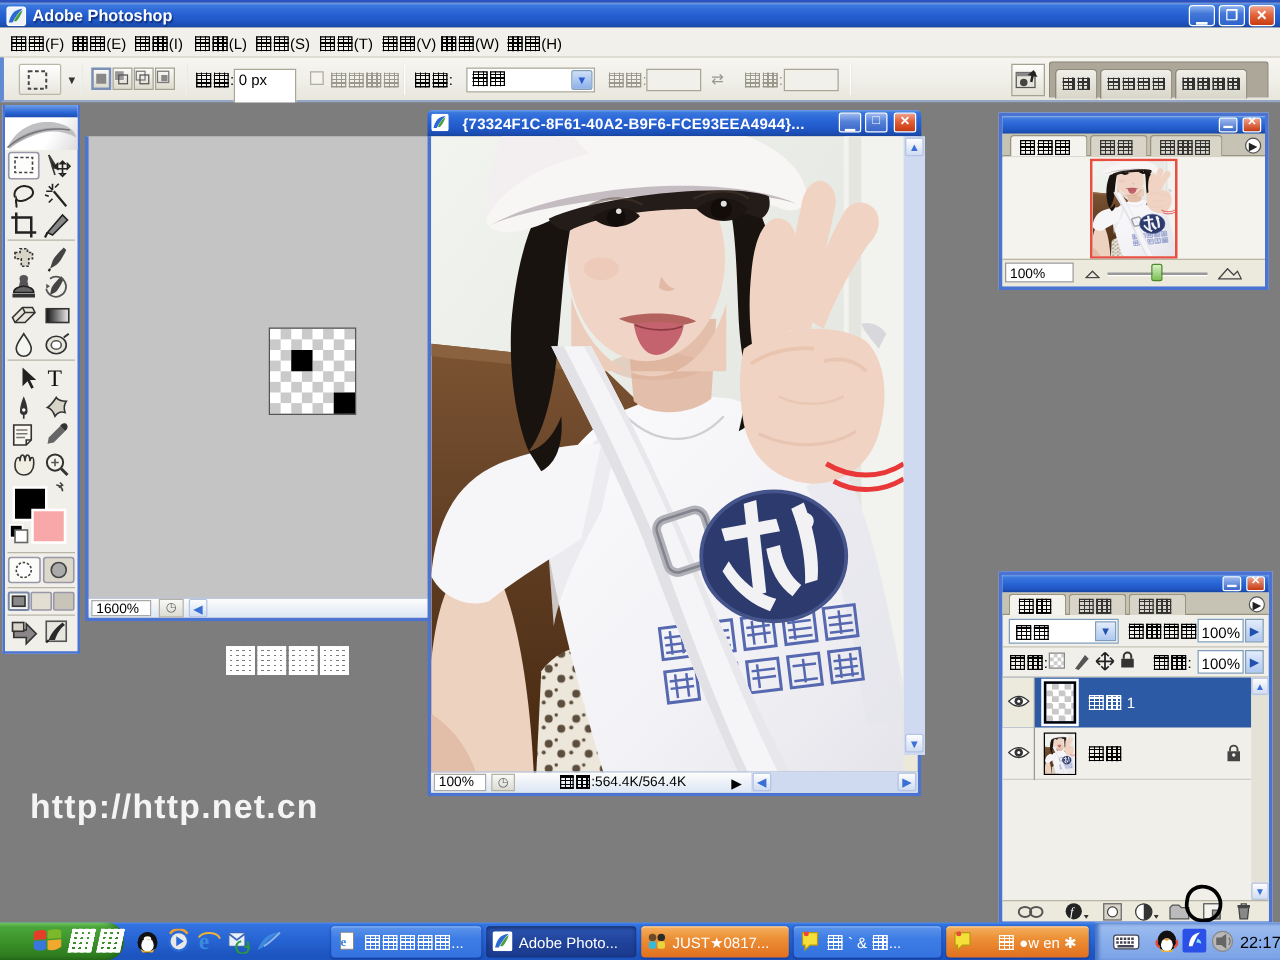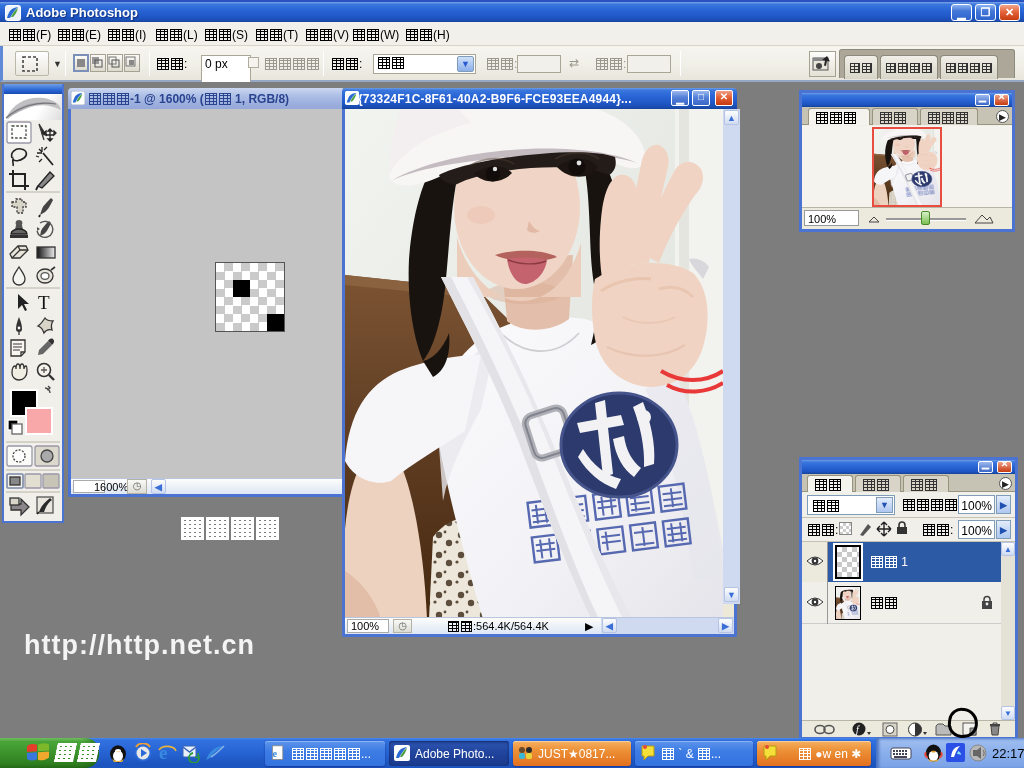--- a/index.html
+++ b/index.html
@@ -134,21 +134,21 @@
   <div class="modebtn abs" style="left:104px"><svg width="12" height="14">
         <rect x="1" y="2" width="7" height="7" fill="none" stroke="#777"></rect>
         <rect x="4" y="5" width="7" height="7" fill="none" stroke="#555"></rect>
       </svg></div>
   <div class="modebtn abs" style="left:121px"><svg width="12" height="14">
         <rect x="1" y="2" width="9" height="9" fill="none" stroke="#777"></rect>
         <rect x="4" y="5" width="5" height="5" fill="#888"></rect>
       </svg></div>
   <div class="osep" style="left:146px"></div>
   <span class="abs" style="left:153px;top:11px"><i class="cj cj12"></i><i class="cj cj12"></i>:</span>
-  <div class="obox" style="left:198px;top:9px;width:50px;height:34px">0 px</div>
+  <div class="obox" style="left:184px;top:9px;width:50px;height:34px">0 px</div>
   <div class="abs" style="left:245px;top:11px;width:11px;height:11px;border:1px solid #b0ad9e;background:#f4f3ee"></div>
   <span class="abs graytxt" style="left:261px;top:11px"><i class="cj cj12"></i><i class="cj cj12"></i><i class="cj cj12"></i><i class="cj cj12"></i></span>
   <div class="osep" style="left:320px"></div>
   <span class="abs" style="left:328px;top:11px"><i class="cj cj12"></i><i class="cj cj12"></i>:</span>
   <div class="obox" style="left:370px;top:8px;width:103px;height:20px"><i class="cj cj12"></i><i class="cj cj12"></i>
     <div class="abs" style="right:1px;top:1px;width:17px;height:16px;background:linear-gradient(180deg,#cfe0f8,#8cb0ea);border:1px solid #7f9db9;border-radius:2px;color:#2a5ad0;font-size:9px;text-align:center;line-height:15px">▼</div>
   </div>
   <span class="abs graytxt" style="left:483px;top:11px"><i class="cj cj12"></i><i class="cj cj12"></i>:</span>
   <div class="obox" style="left:514px;top:9px;width:44px;height:18px;background:#f1f0ea"></div>
   <span class="abs graytxt" style="left:566px;top:10px;font-size:12px">⇄</span>
@@ -166,48 +166,40 @@
   <div id="pwell" class="abs">
     <div class="wtab" style="left:4px;width:34px"><i class="cj cj10"></i><i class="cj cj10"></i></div>
     <div class="wtab" style="left:40px;width:58px"><i class="cj cj10"></i><i class="cj cj10"></i><i class="cj cj10"></i><i class="cj cj10"></i></div>
     <div class="wtab" style="left:100px;width:58px"><i class="cj cj10"></i><i class="cj cj10"></i><i class="cj cj10"></i><i class="cj cj10"></i></div>
   </div>
 </div>
 
 <div class="abs" id="workarea" style="left:0;top:82px;width:1024px;height:656px;background:#7d7d7d"></div>
 
 <div class="xpwin abs" style="left:68px;top:109px;width:277px;height:388px;background:#c4c4c4">
-  <div class="xptitle inactive">
-    <svg class="abs" style="left:3px;top:3px" width="14" height="14" viewBox="0 0 16 16">
-        <rect width="16" height="16" rx="2" fill="#fff" stroke="#9ab"></rect>
-        <path d="M2,13 C4,6 6,3 13,2 C9,6 7,9 5,13 Z" fill="#2b6ad4"></path>
-        <path d="M6,12 C8,8 10,5 13,3 C12,7 10,10 8,12 Z" fill="#49a03c"></path>
-      </svg>
-    <span class="abs" style="left:20px;top:4px"><i class="cj cj12"></i><i class="cj cj12"></i><i class="cj cj12"></i>-1 @ 1600% (<i class="cj cj12"></i><i class="cj cj12"></i> 1, RGB/8)</span>
-  </div>
 
   <div class="abs checker17" style="left:145px;top:154px;width:68px;height:68px;outline:1px solid #555">
     <div class="abs" style="left:17px;top:17px;width:17px;height:17px;background:#000"></div>
     <div class="abs" style="left:51px;top:51px;width:17px;height:17px;background:#000"></div>
   </div>
   <div class="statbar">
-    <div class="abs" style="left:2px;top:1px;width:32px;height:13px;background:#fff;border:1px solid #aaa;padding-left:20px">1600%</div>
+    <div class="abs" style="left:2px;top:1px;width:48px;height:13px;background:#fff;border:1px solid #aaa;padding-left:3px">1600%</div>
     <div class="abs" style="left:56px;top:0px;width:20px;height:15px;background:linear-gradient(180deg,#f8f8f6,#dcdcd4);border:1px solid #b5b2a4;text-align:center;font-size:10px;color:#666">◷</div>
     <div class="sbtn" style="left:80px;top:0">◀</div>
   </div>
 </div>
 
 <div class="xpwin abs" id="win2" style="left:342px;top:109px;width:395px;height:528px;background:#ece9d8">
   <div class="xptitle">
     <svg class="abs" style="left:3px;top:3px" width="14" height="14" viewBox="0 0 16 16">
         <rect width="16" height="16" rx="2" fill="#fff"></rect>
         <path d="M2,13 C4,6 6,3 13,2 C9,6 7,9 5,13 Z" fill="#2b6ad4"></path>
         <path d="M6,12 C8,8 10,5 13,3 C12,7 10,10 8,12 Z" fill="#49a03c"></path>
       </svg>
-    <span class="abs" style="left:16px;top:4px;letter-spacing:0.2px">{73324F1C-8F61-40A2-B9F6-FCE93EEA4944}...</span>
+    <span class="abs" style="left:28px;top:4px;letter-spacing:0.2px">{73324F1C-8F61-40A2-B9F6-FCE93EEA4944}...</span>
     <div class="dbtn" style="right:48px">
         <b style="top:2px">▁</b>
       </div>
     <div class="dbtn" style="right:27px">
         <b>□</b>
       </div>
     <div class="dbtn red" style="right:4px">
         <b>✕</b>
       </div>
   </div>

